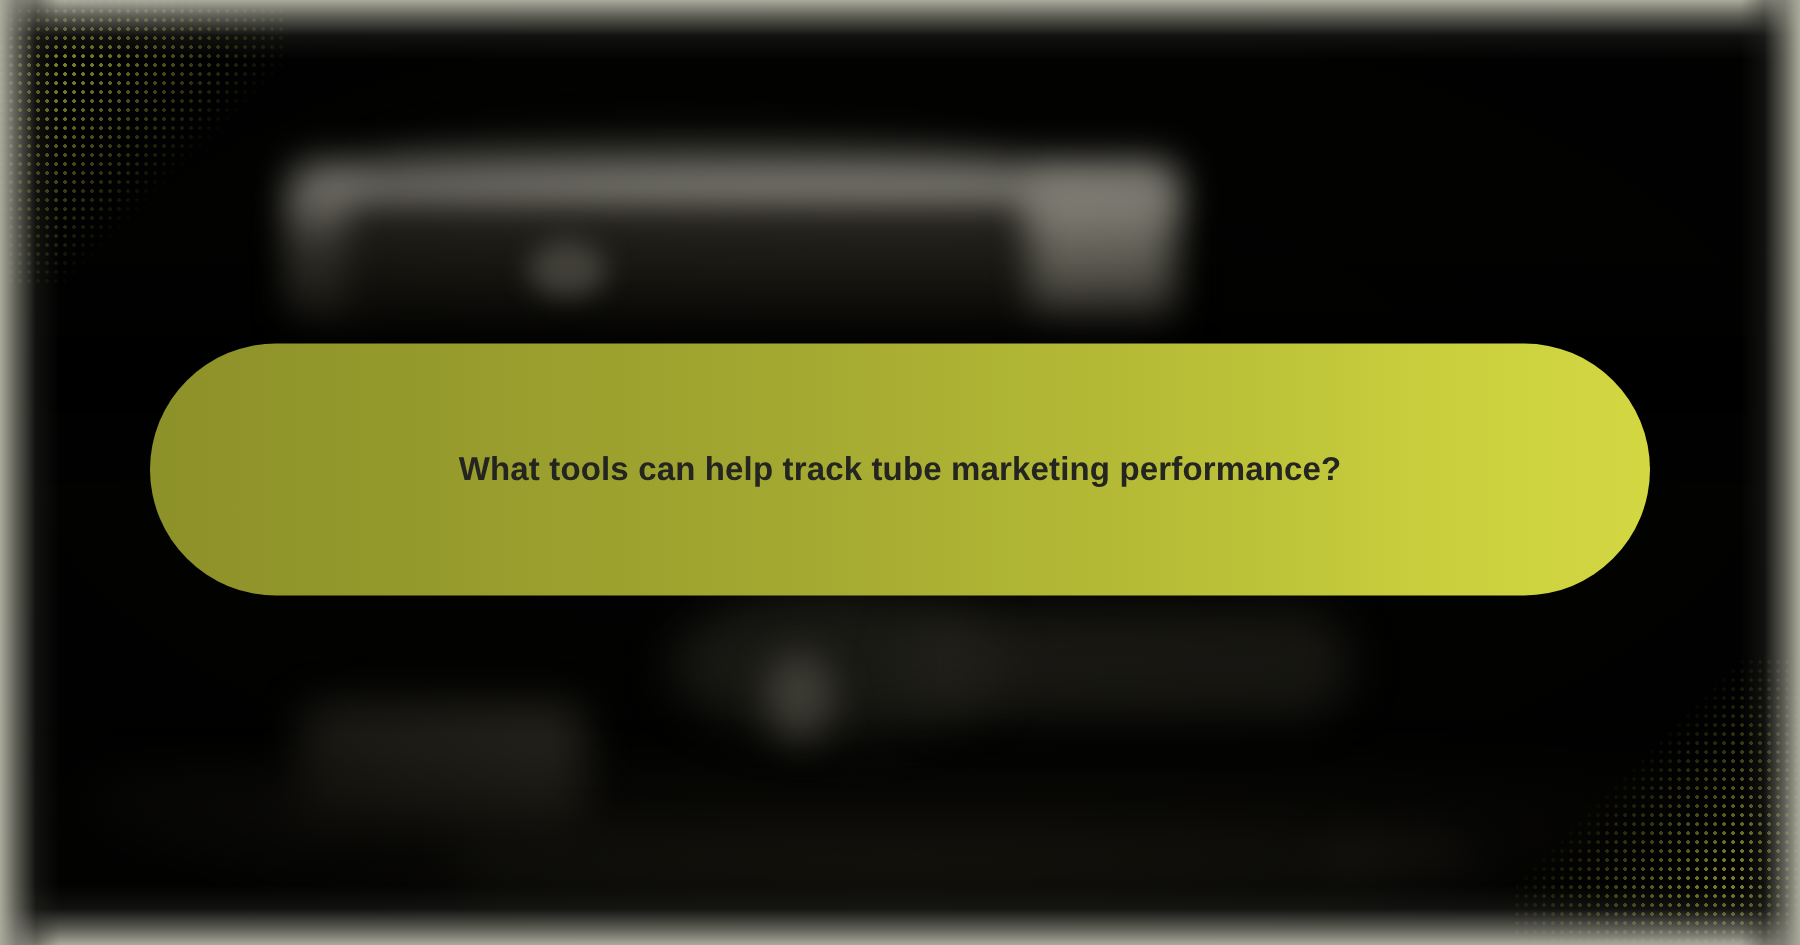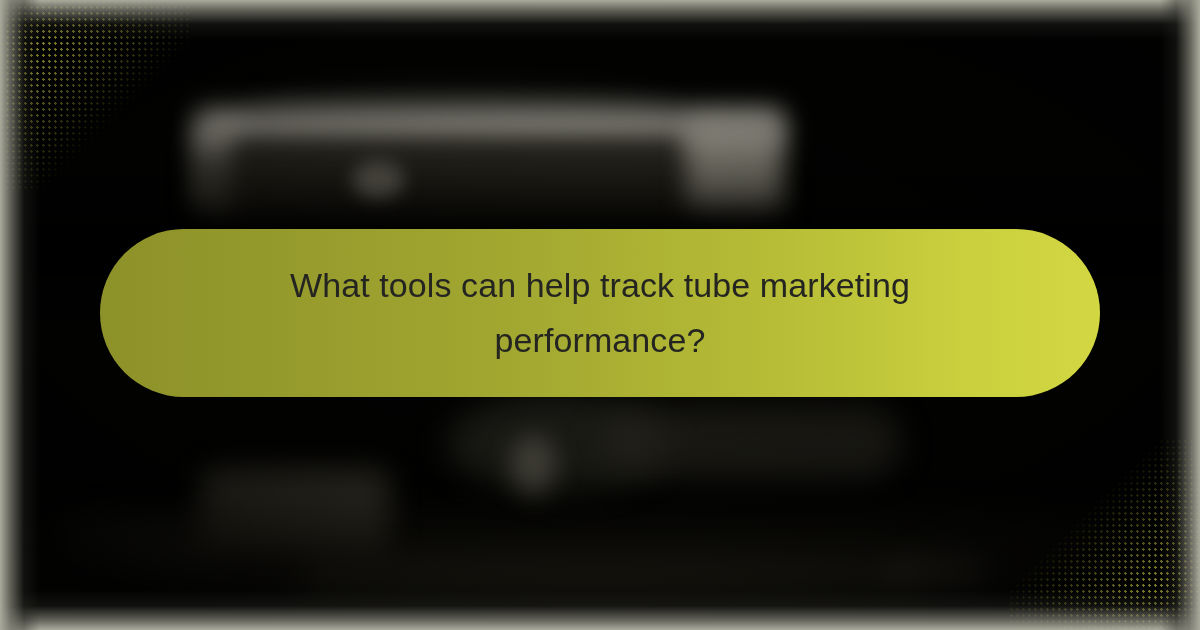--- a/index.html
+++ b/index.html
@@ -280,23 +280,23 @@
         #cbd13e 88%,
         #d2d742 100%);
     display: flex;
     align-items: center;
     justify-content: center;
     box-sizing: border-box;
     padding: 0 70px;
   }
   .pill-text {
     font-family: "Liberation Sans", sans-serif;
-    font-size: 34px;
+    font-size: 22px;
     line-height: 1.62;
-    font-weight: 400;
+    font-weight: 700;
     color: #242421;
     text-align: center;
     letter-spacing: 0.1px;
     max-width: 700px;
   }
 </style>
 </head>
 <body>
 
 <div id="card">

